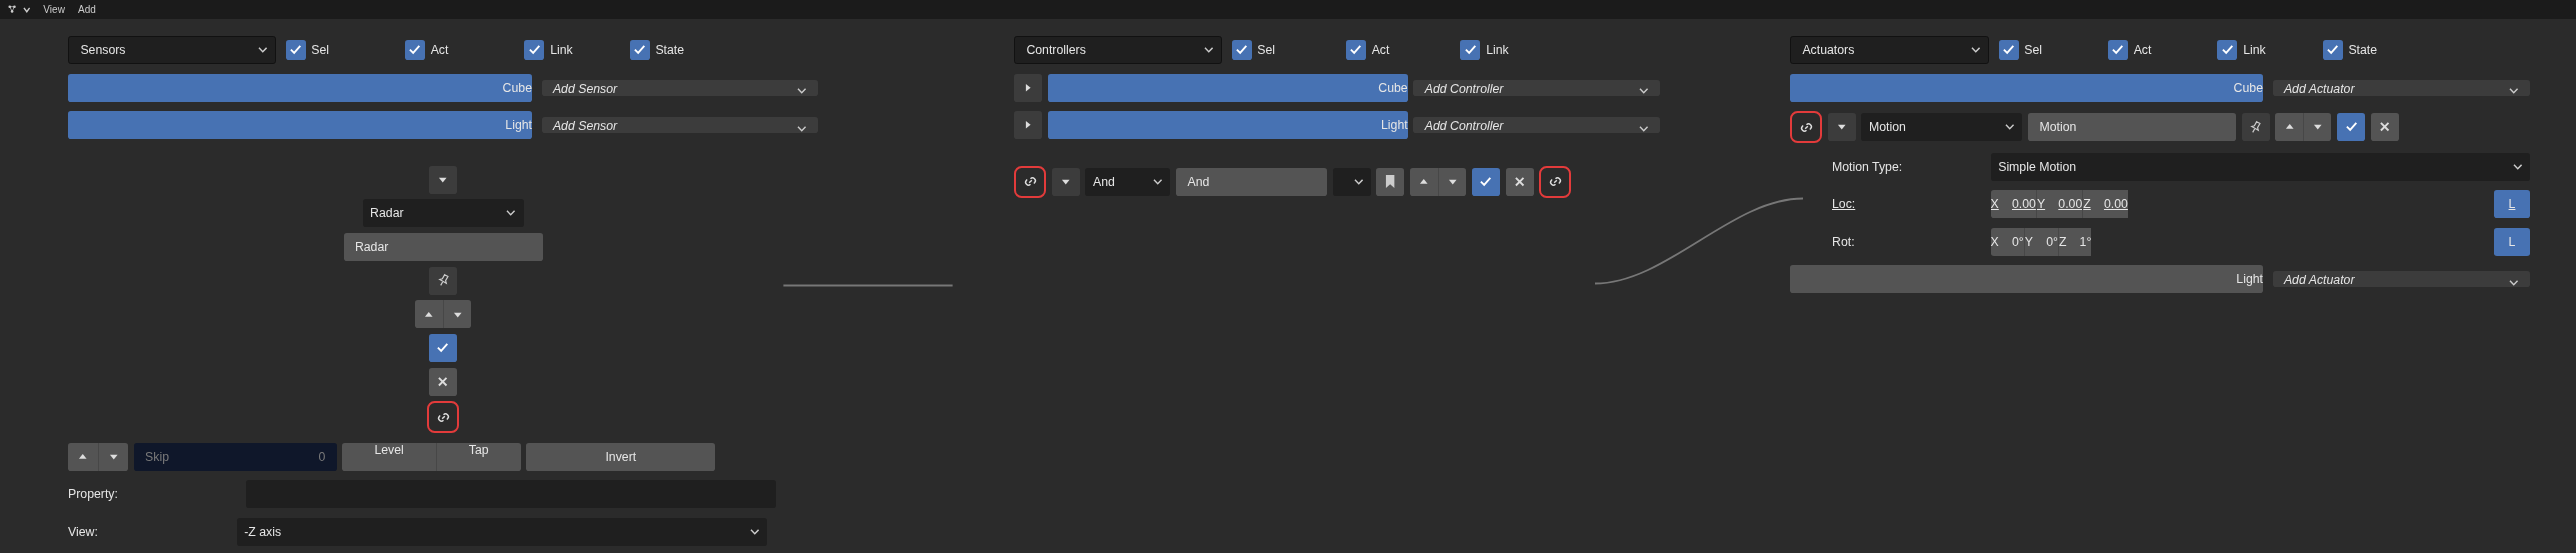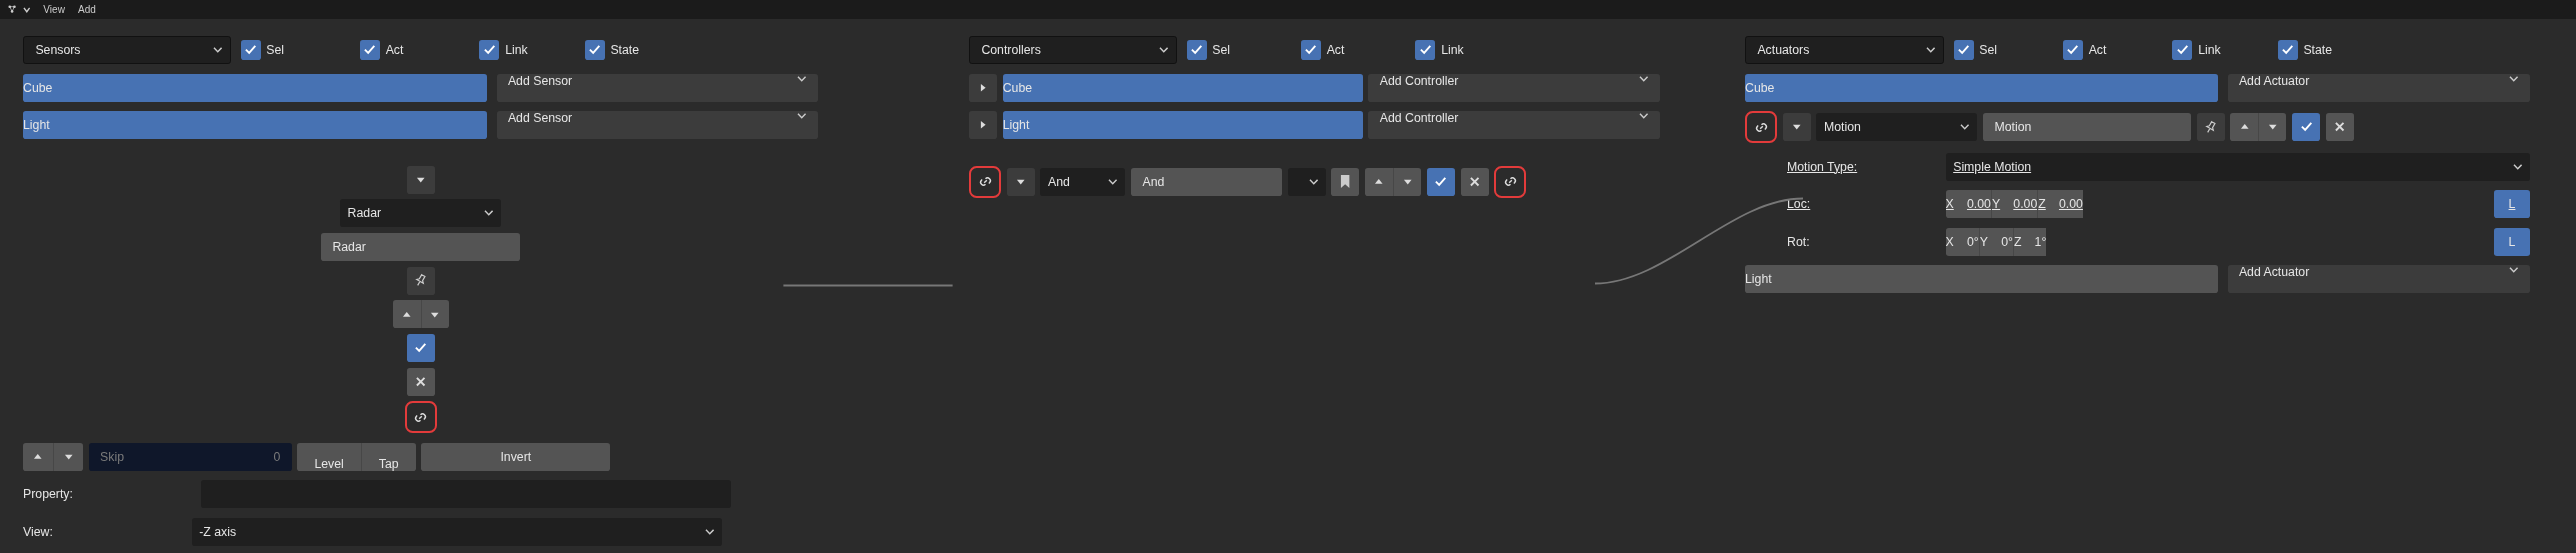--- a/index.html
+++ b/index.html
@@ -20,44 +20,44 @@
   html,body{margin:0;padding:0;background:var(--bg);width:2576px;height:554px;}
   body{transform-origin:top left;}
   .header{height:19px;background:var(--hdr);display:flex;align-items:center;padding:0 5.7px;gap:13.2px;}
   .header .sw{display:flex;align-items:center;gap:1.9px;font-size:11.4px;color:#ccc;}
   .header .menu{font-size:10px;color:#ccc;cursor:default;}
   .main{display:flex;padding:17px 23px;gap:0;position:relative;}
   .col{display:flex;flex-direction:column;gap:9.5px;}
   .col-sensors{width:795px;}
   .col-controllers{width:691px;margin-left:151px;}
   .col-actuators{width:785px;margin-left:85px;}
-  .row{display:flex;align-items:center;gap:9.5px;}
+  .row{display:flex;align-items:center;gap:9.5px;margin-left:45px;}
   
   .dropdown{background:#1f1f1f;border:0.9px solid #111;border-radius:2.8px;height:28px;display:flex;align-items:center;padding:0 7.6px 0 11.4px;gap:7.6px;cursor:default;position:relative;}
   .dropdown .chev{margin-left:auto;}
   .check{display:flex;align-items:center;gap:5.7px;}
   .checkbox{width:20px;height:20px;border-radius:2.8px;background:var(--blue-check);display:flex;align-items:center;justify-content:center;}
   .checkbox svg{width:13.2px;height:13.2px;}
-  .btn-blue{background:var(--blue);border-radius:2.8px;height:28px;display:flex;align-items:center;justify-content:flex-start;flex:1;}
-  .btn-grey{background:var(--field-dark);border-radius:2.8px;height:28px;display:flex;align-items:flex-start;padding:0 11.4px;flex:1;position:relative;}
+  .btn-blue{background:var(--blue);border-radius:2.8px;height:28px;display:flex;align-items:center;justify-content:flex-end;flex:1;}
+  .btn-grey{background:var(--field-dark);border-radius:2.8px;height:16px;display:flex;align-items:flex-end;padding:0 11.4px;flex:1;position:relative;font-style:italic;}
   .btn-grey .chev{margin-left:auto;}
   .icon-btn{width:28px;height:28px;background:var(--field);border-radius:2.8px;display:flex;align-items:center;justify-content:center;}
   .icon-btn.dark{background:var(--field-dark);}
   .tri-btn{width:21px;height:28px;background:var(--field);display:flex;align-items:center;justify-content:center;}
   .tri-group{display:flex;border-radius:2.8px;overflow:hidden;}
   .tri-group .tri-btn + .tri-btn{border-left:0.9px solid #474747;}
   .name-field{background:var(--field);height:28px;border-radius:2.8px;display:flex;align-items:center;padding:0 11.4px;}
   .small-drop{background:#1f1f1f;height:28px;border-radius:2.8px;display:flex;align-items:center;padding:0 7.6px;gap:5.7px;}
   .small-drop .chev{margin-left:auto;}
   .link-dot{width:32px;height:32px;border:2.8px solid var(--red);border-radius:7.6px;display:flex;align-items:center;justify-content:center;}
   .num-field{background:var(--field);height:28px;border-radius:2.8px;display:flex;align-items:center;padding:0 11.4px;}
   .num-field .lbl{}
   .num-field .val{margin-left:auto;}
   .disabled-input{background:#0f172a;height:28px;border-radius:2.8px;display:flex;align-items:center;padding:0 11.4px;color:#7a7a7a;}
-  .btn-seg{background:var(--field);height:28px;display:flex;align-items:flex-end;justify-content:center;padding:0 17px;}
+  .btn-seg{background:var(--field);height:28px;display:flex;align-items:flex-start;justify-content:center;padding:0 32px;}
   .seg-group{display:flex;border-radius:2.8px;overflow:hidden;}
   .seg-group .btn-seg + .btn-seg{border-left:0.9px solid #474747;}
   .btn-wide-grey{background:var(--field);height:28px;border-radius:2.8px;display:flex;align-items:center;justify-content:center;flex:1;}
   .amt-field{background:var(--field);height:28px;display:flex;align-items:center;justify-content:center;gap:13.2px;}
   .amt-group{display:flex;border-radius:2.8px;overflow:hidden;flex:1;}
   .amt-group .amt-field + .amt-field{border-left:0.9px solid #474747;}
   .btn-L{background:var(--blue);width:36px;height:28px;border-radius:2.8px;display:flex;align-items:center;justify-content:center;}
   .prop-label{display:flex;align-items:center;height:28px;}
   
   svg{display:block;}
@@ -524,21 +524,21 @@
             <path d="M2 7 L5.5 10.5 L12 3" stroke="#fff" stroke-width="2" fill="none"></path>
           </svg>
         </div>
     <div class="icon-btn">
           <svg width="11.4" height="11.4" viewBox="0 0 12 12">
             <path d="M2 2 L10 10 M10 2 L2 10" stroke="#ddd" stroke-width="2"></path>
           </svg>
         </div>
   </div>
 
-  <div class="row" style="gap:7.6px;padding-left:42px;text-decoration:underline;">
+  <div class="row" style="gap:7.6px;padding-left:42px;">
     <div class="prop-label" style="width:151px">
       <span>Motion Type:</span>
     </div>
     <div class="small-drop" style="flex:1">
       <span>Simple Motion</span>
       <span class="chev">
             <svg width="9.5" height="9.5" viewBox="0 0 10 10">
               <path d="M1 3 L5 7 L9 3" fill="none" stroke="#ccc" stroke-width="1.5"></path>
             </svg>
           </span>

